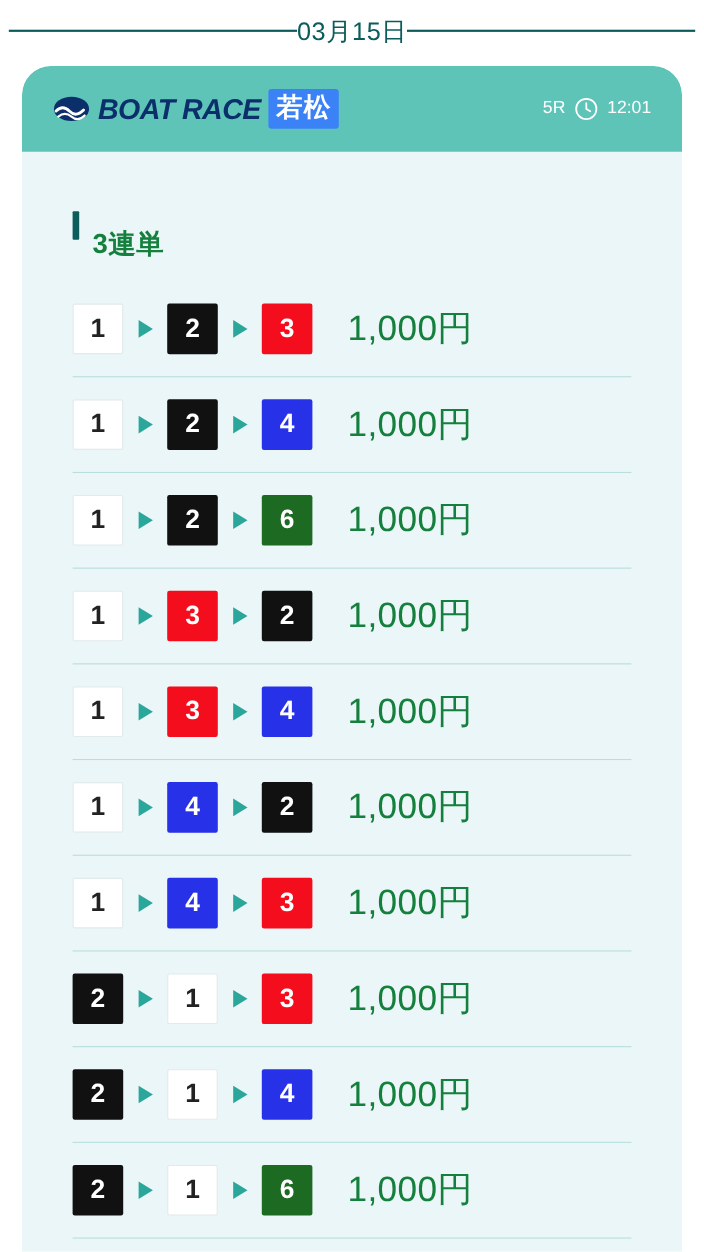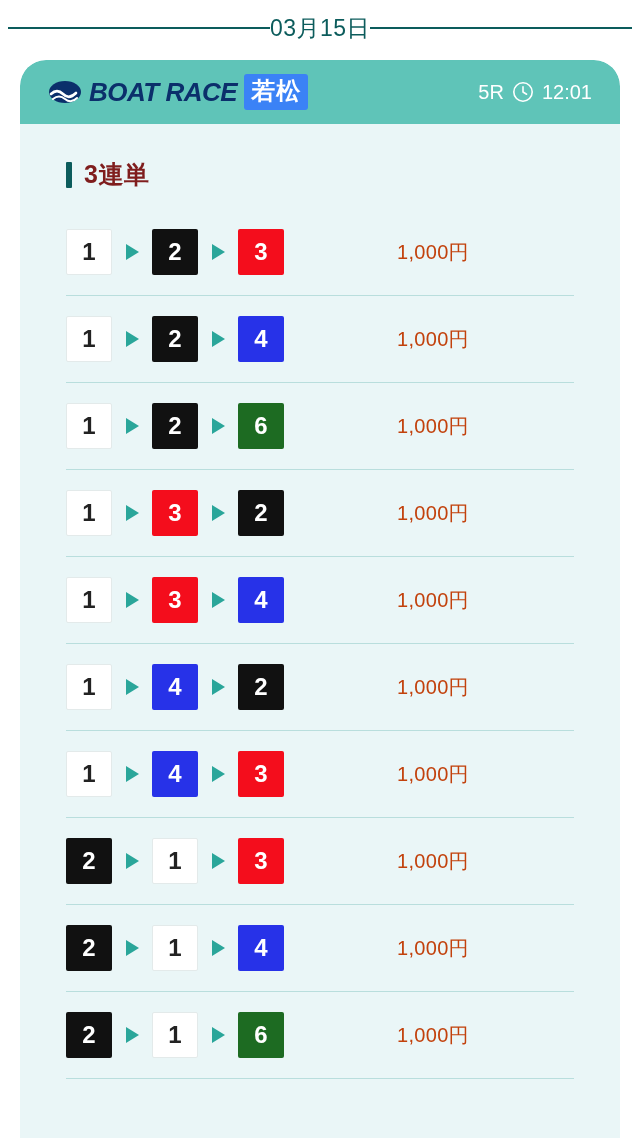--- a/index.html
+++ b/index.html
@@ -35,21 +35,21 @@
   
   .card {
     margin: 4px 20px 0 20px;
     background: #eaf6f7;
     border-radius: 26px 26px 0 0;
     overflow: hidden;
     min-height: 1078px;
   }
 
   .card-head {
-    height: 64px;
+    height: 78px;
     background: #5fc4b8;
     border-radius: 26px 26px 0 0;
     display: flex;
     align-items: center;
     justify-content: space-between;
     padding: 0 28px 0 28px;
   }
 
   
   .logo {
@@ -81,21 +81,21 @@
     padding: 5px 7px 7px 7px;
     border-radius: 3px;
     letter-spacing: 1px;
   }
 
   .race-meta {
     display: flex;
     align-items: center;
     gap: 8px;
     color: #ffffff;
-    font-size: 20px;
+    font-size: 16px;
     white-space: nowrap;
     margin-left: 20px;
   }
   .race-meta .clock-icon {
     display: inline-flex;
     width: 22px; height: 22px;
     align-items: center;
     justify-content: center;
   }
 
@@ -108,22 +108,23 @@
   }
   .section-title .bar {
     width: 6px;
     height: 26px;
     background: #0c5c5c;
     border-radius: 1px;
   }
   .section-title .label {
     font-size: 25px;
     font-weight: 700;
-    color: #7f1d1d;
+    color: #15803d;
     letter-spacing: 0.5px;
+    margin-top: 33px;
   }
 
   
   .rows {
     padding: 0 46px 0 46px;
   }
   .row {
     display: flex;
     align-items: center;
     height: 87px;
@@ -155,23 +156,23 @@
 
   .arrow {
     width: 16px;
     height: 18px;
     flex: 0 0 auto;
     display: block;
   }
 
   .amount {
     flex: 1 1 auto;
-    text-align: center;
-    font-size: 20px;
-    color: #c2410c;
+    text-align: left;
+    font-size: 32px;
+    color: #15803d;
     padding-right: 24px;
     letter-spacing: 0.3px;
   }
 </style>
 </head>
 <body>
 
 <div class="date-header">
   <div class="rule"></div>
   <div class="date-text">03月15日</div>

